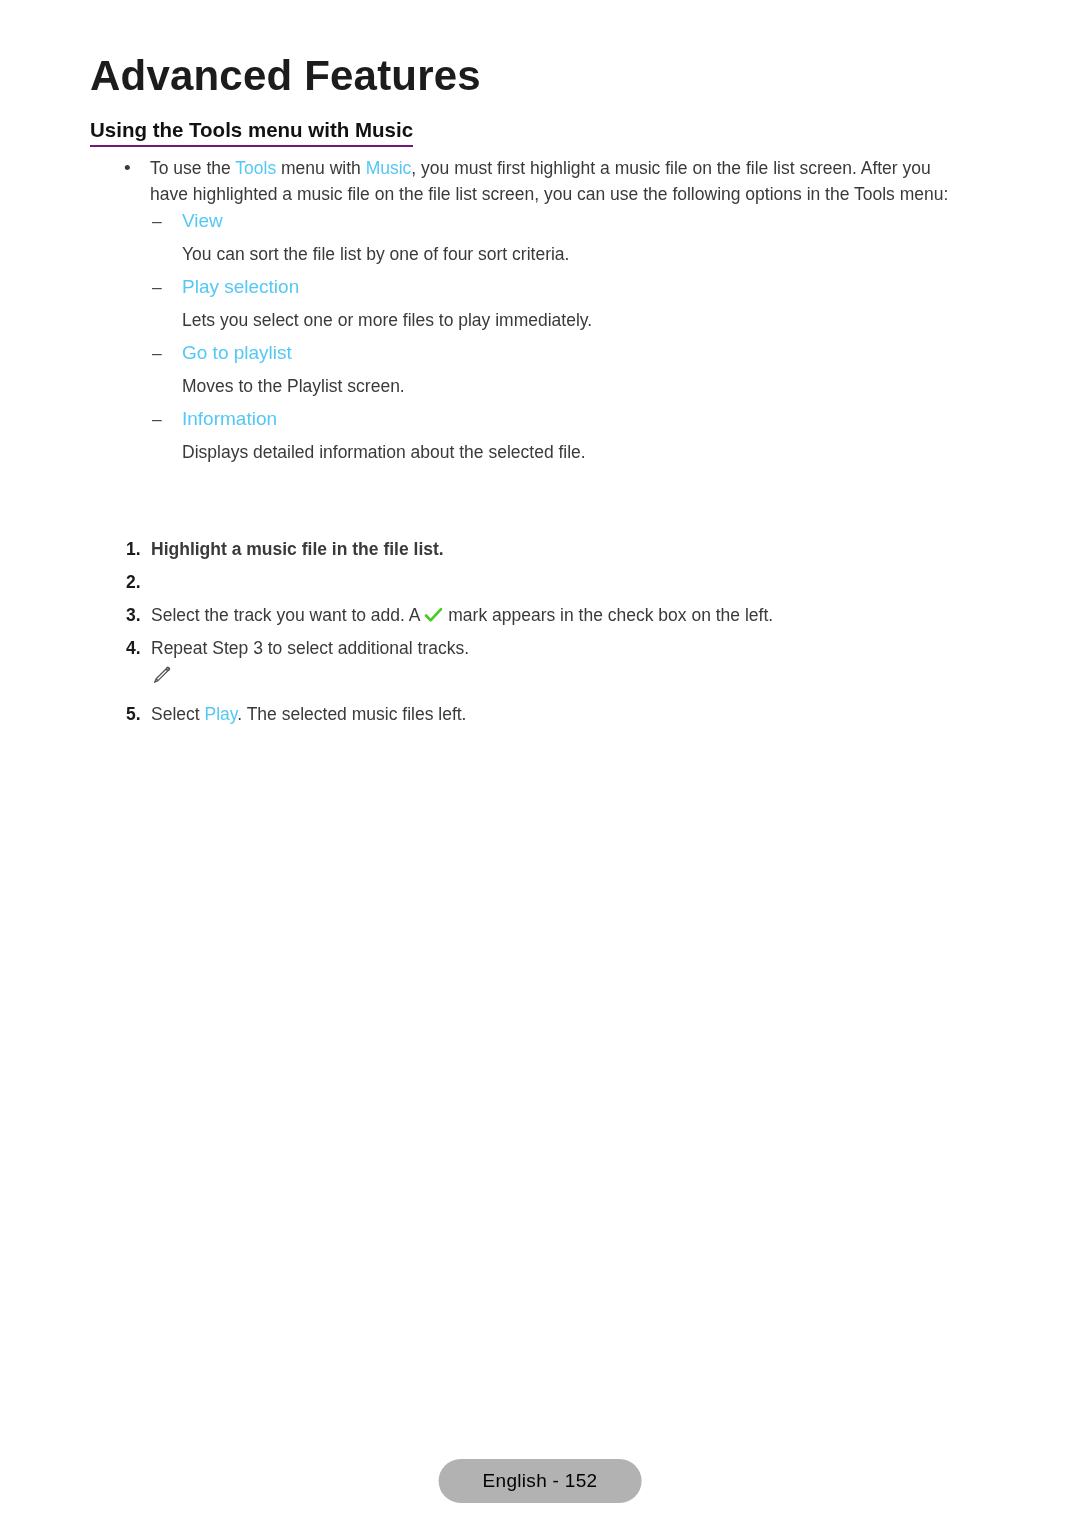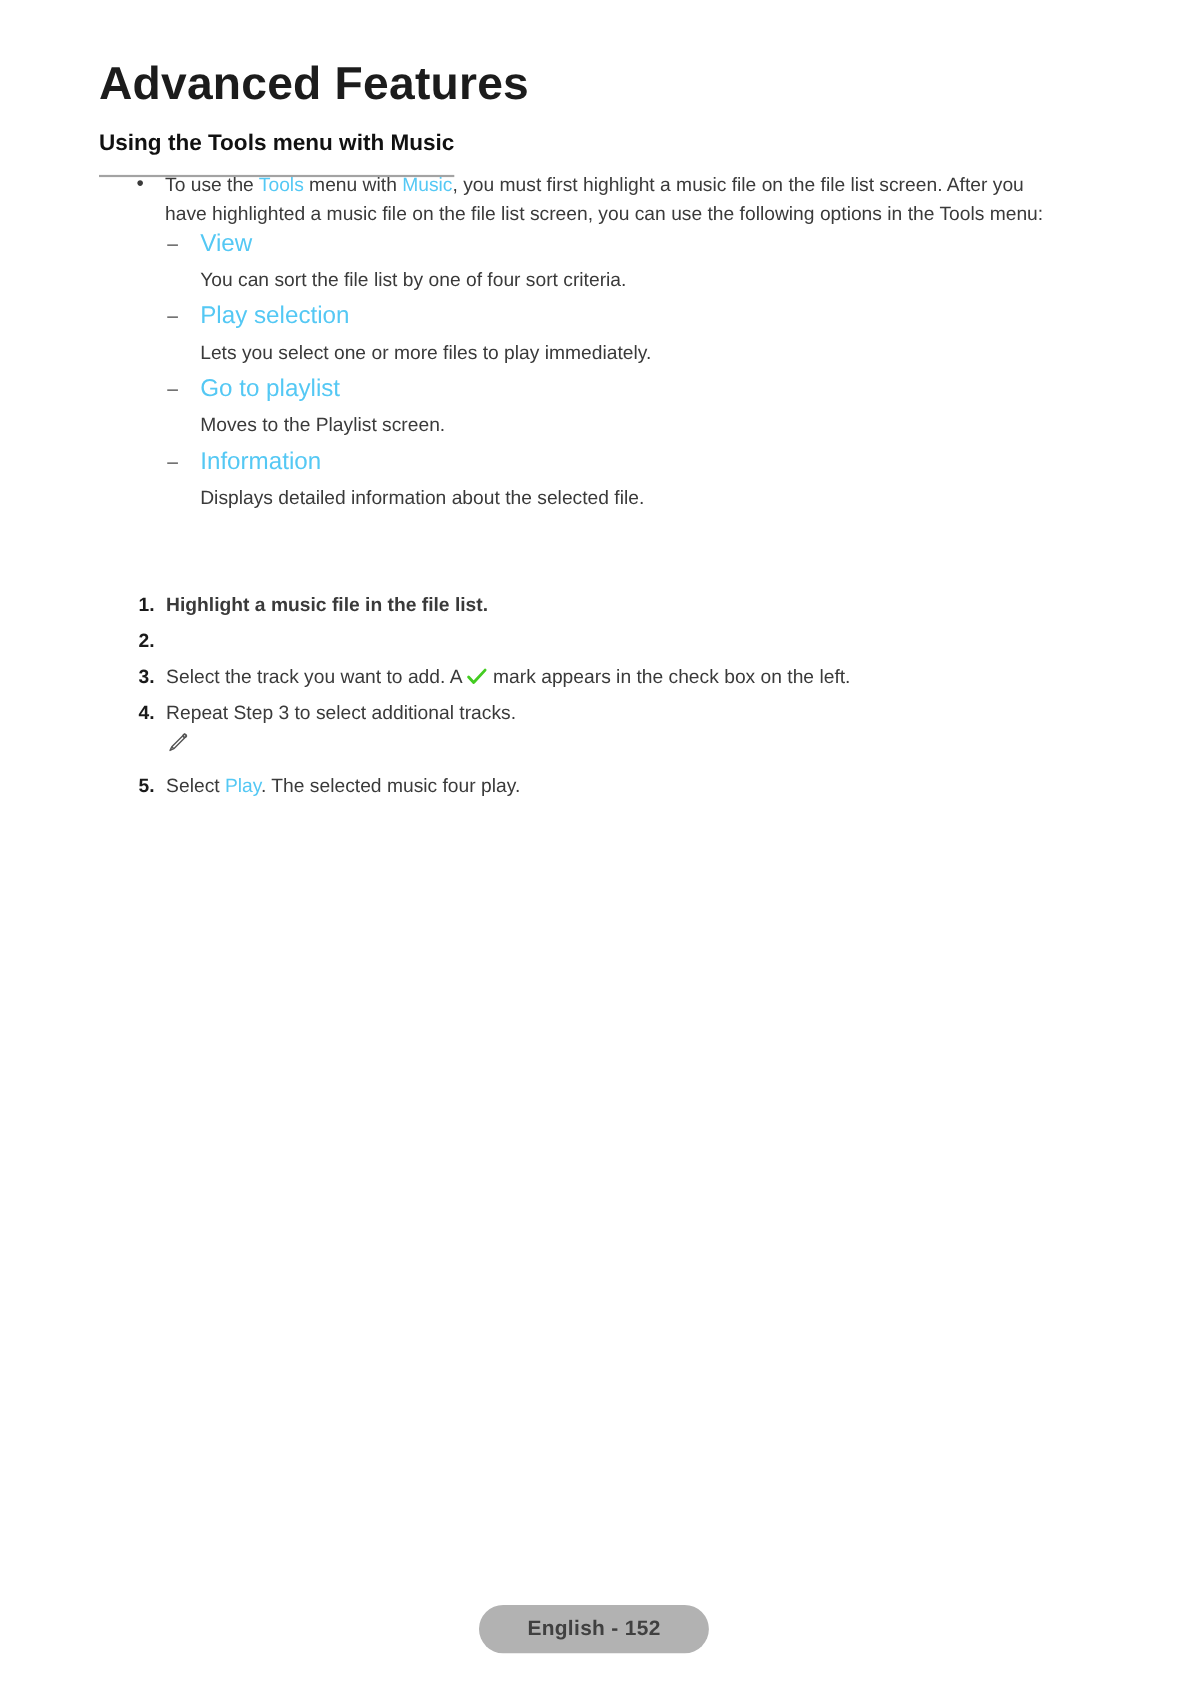--- a/index.html
+++ b/index.html
@@ -35,22 +35,22 @@
   }
 
   
   .section-heading {
     position: absolute;
     left: 90px;
     font-size: 20.5px;
     font-weight: bold;
     color: #111111;
     white-space: nowrap;
-    padding-bottom: 17px;
-    border-bottom: 2px solid #a3a3a3;
+    padding-bottom: 3px;
+    border-bottom: 2px solid #701a75;
     display: inline-block;
   }
   #heading-tools { top: 118px; }
   #heading-playsel { top: 500px; }
 
   
   .txt {
     position: absolute;
     font-size: 17.5px;
     line-height: 26px;
@@ -78,21 +78,21 @@
   }
 
   
   #bullet-1-text {
     left: 150px;
     top: 155px;
     width: 805px;
   }
 
   
-  .sub-label { font-size: 22px; line-height: 26px; }
+  .sub-label { font-size: 19px; line-height: 26px; }
 
   
   .check-icon {
     display: inline-block;
     width: 19px;
     height: 17px;
     vertical-align: -3px;
     position: relative;
   }
   .check-icon svg { display:block; }
@@ -106,23 +106,23 @@
   }
   .pencil-icon svg { display: block; }
 
   
   .footer-badge {
     position: absolute;
     left: 50%;
     transform: translateX(-50%);
     top: 1459px;
     background: #b2b2b2;
-    color: #404040;
+    color: #000000;
     font-size: 19px;
-    font-weight: bold;
+    font-weight: normal;
     border-radius: 22px;
     padding: 11px 44px;
     letter-spacing: 0.3px;
     white-space: nowrap;
   }
 </style>
 </head>
 <body>
 
 <div class="page">
@@ -175,18 +175,18 @@
         <path d="M17.8 2.2 L19.6 4.0 L8.0 15.6 L4.6 17.2 L6.2 13.8 Z" fill="#ffffff"></path>
         <path d="M6.2 13.8 L8.0 15.6"></path>
         <path d="M16.2 3.8 L18.0 5.6"></path>
       </g>
       <circle cx="17.9" cy="3.9" r="1.5" fill="none" stroke="#555555" stroke-width="1.2"></circle>
     </svg>
   </div>
 
   <div class="num" style="left:126px; top:701px;">5.</div>
   <div class="txt" style="left:151px; top:701px; width:810px;">
-    <span>Select </span><span class="cyan">Play</span><span>. The selected music four play.</span>
+    <span>Select </span><span class="cyan">Play</span><span>. The selected music files left.</span>
   </div>
 
   <div class="footer-badge">English - 152</div>
 
 </div>
 
 </body></html>

